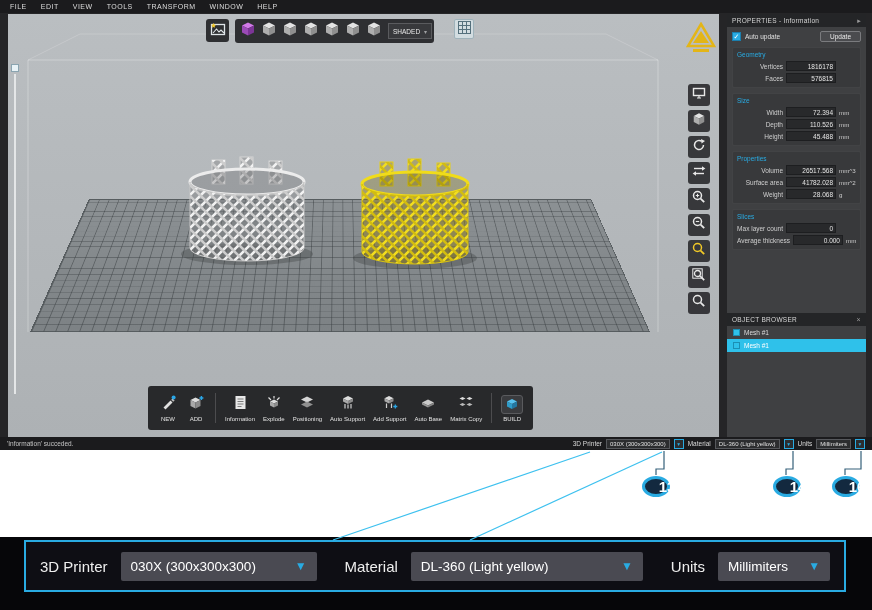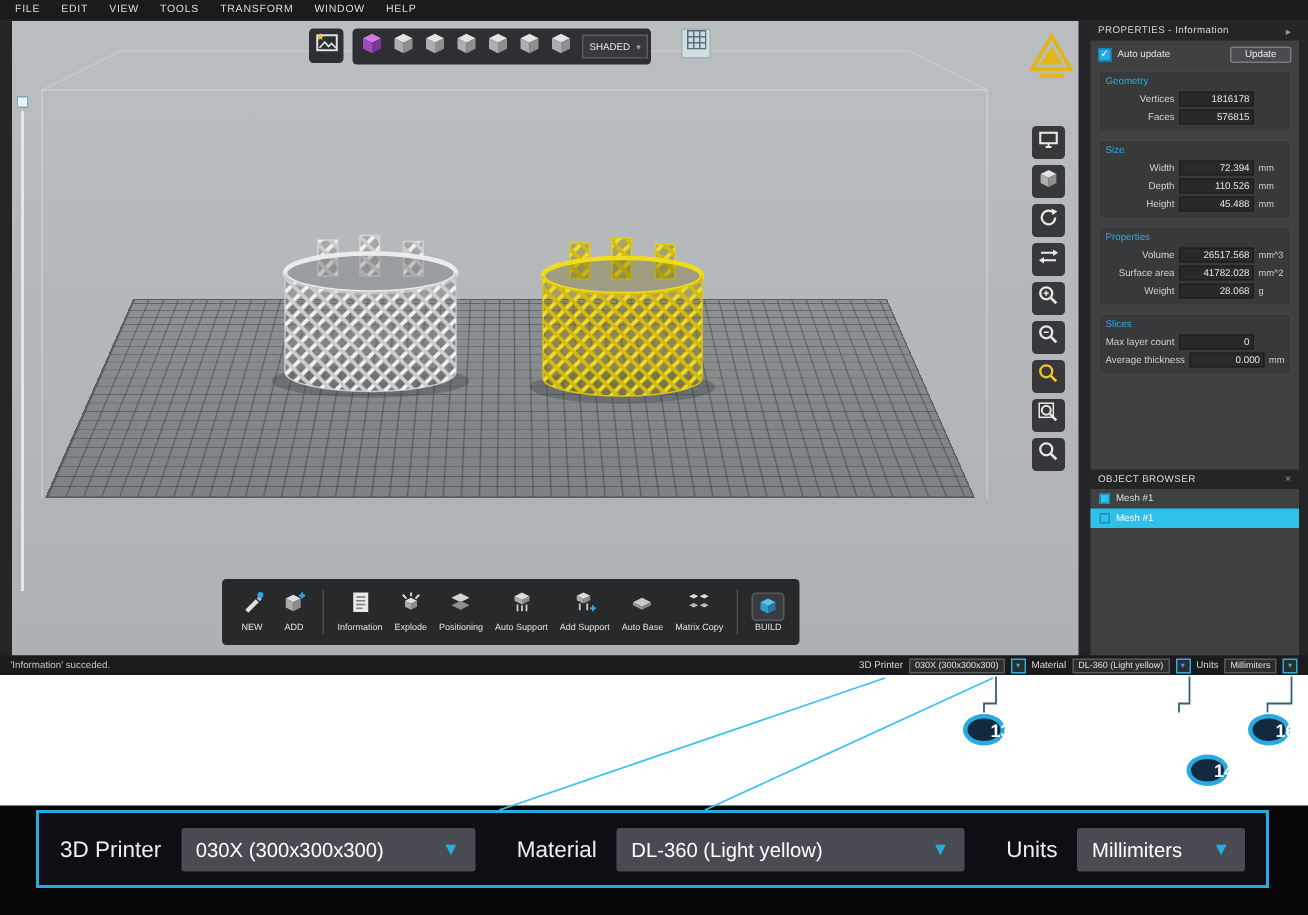--- a/index.html
+++ b/index.html
@@ -89,21 +89,21 @@
   .sb-right { margin-left:auto; display:flex; align-items:center; gap:4px; }
   .sb-label { font-size:6.5px; color:#d8d8d8; white-space:nowrap; }
   .sb-field { background:#2c2d2f; border:1px solid #56585c; height:10px; display:flex; align-items:center;
               padding:0 3px; font-size:6px; color:#e0e0e0; white-space:nowrap; }
   .sb-arrow { width:10px; height:10px; border:1px solid #29abe2; background:#2c2d2f; color:#29abe2;
               font-size:5.5px; display:flex; align-items:center; justify-content:center; }
 
   
   .annotations { position:absolute; left:0; top:0; z-index:50; pointer-events:none; }
   .callout { position:absolute; width:21px; height:21px; border-radius:50%; background:#13293f;
-             border:3px solid #29abe2; color:#fff; font-weight:bold; font-size:12px;
+             border:3px solid #29abe2; color:#fff; font-weight:bold; font-size:15px;
              display:flex; align-items:center; justify-content:center; z-index:60;padding-left:22px; }
 
   
   .detail-strip { position:absolute; left:0; top:537px; width:872px; height:73px; background:#060609; z-index:40; }
   .detail-box { position:absolute; left:24px; top:3px; width:822px; height:52px; background:#0e0e14;
                 border:2px solid #29abe2; display:flex; align-items:center; padding:0 14px; }
   .db-group { display:flex; align-items:center; gap:13px; }
   .db-label { color:#eeeeee; font-size:15px; white-space:nowrap; }
   .db-select { height:29px; background:#4a4a52; border-radius:2px; display:flex; align-items:center;
                padding:0 10px; color:#ffffff; font-size:13.5px; white-space:nowrap; }
@@ -531,21 +531,21 @@
 
   <svg class="annotations" width="872" height="610">
     <line x1="590" y1="452" x2="333" y2="540" stroke="#3ec1ef" stroke-width="1.2"></line>
     <line x1="662" y1="452" x2="470" y2="540" stroke="#3ec1ef" stroke-width="1.2"></line>
     <polyline points="664,451 664,469 656,469 656,475" fill="none" stroke="#35607a" stroke-width="1.2"></polyline>
     <polyline points="793,451 793,469 786,469 786,475" fill="none" stroke="#35607a" stroke-width="1.2"></polyline>
     <polyline points="861,451 861,469 845,469 845,475" fill="none" stroke="#35607a" stroke-width="1.2"></polyline>
   </svg>
 
   <div class="callout" style="left:642px; top:476px;">13</div>
-  <div class="callout" style="left:773px; top:503px;margin-left:18px;">14</div>
+  <div class="callout" style="left:773px; top:476px;">14</div>
   <div class="callout" style="left:832px; top:476px;">16</div>
 
   <div class="detail-strip">
     <div class="detail-box">
       <div class="db-group">
         <span class="db-label">3D Printer</span>
         <div class="db-select" style="width:196px;">
           <span>030X (300x300x300)</span>
           <span class="arr">▼</span>
         </div>

